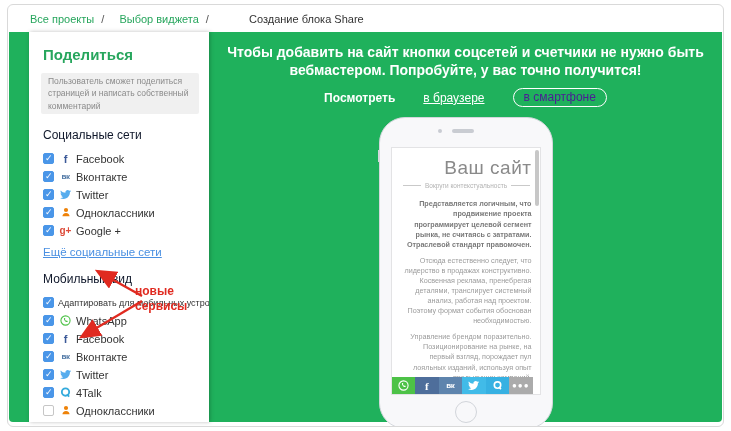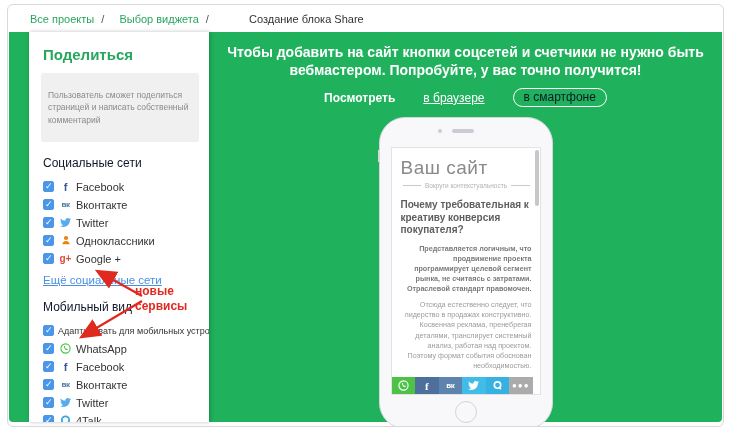--- a/index.html
+++ b/index.html
@@ -11,21 +11,21 @@
   .breadcrumb a { color:#27a65d; text-decoration:none; cursor:pointer;padding-left:8px; }
   .breadcrumb .sep { color:#555; margin:0 4px; }
   .breadcrumb .current { color:#333;margin-left:33px; }
 
   
   .green { position:relative; margin:0 1px 4px 1px; height:390px; background:#1fb15c; border-radius:0 0 4px 4px; }
 
   
   .sidebar { position:absolute; left:20px; top:0; width:180px; height:390px; background:#fff; box-shadow:1px 0 4px rgba(0,0,0,.25); padding:12px 10px 0 14px; overflow:hidden; }
   .sidebar h1 { font-size:15px; font-weight:bold; color:#27a65d; margin:2px 0 10px; }
-  .sidebar .desc { background:#f0f0f0; color:#8a8a8a; font-size:8.5px; line-height:1.45; padding:16px 7px; margin:0 0 14px -2px; border-radius:2px; }
+  .sidebar .desc { background:#f0f0f0; color:#8a8a8a; font-size:8.5px; line-height:1.45; padding:2px 7px; margin:0 0 14px -2px; border-radius:2px; }
   .sidebar h2 { font-size:12px; font-weight:normal; color:#0f172a; margin:4px 0 8px; }
   .row { display:flex; align-items:center; height:18px; cursor:pointer; }
   .cb { width:11px; height:11px; border-radius:2px; border:1px solid #c6c6c6; background:#fff; flex:0 0 11px; position:relative; }
   .cb.checked { background:#4a96e8; border-color:#4a96e8; }
   .cb.checked::after { content:"✓"; position:absolute; left:1px; top:-1px; color:#fff; font-size:9px; font-weight:bold; }
   .ic { width:13px; margin-left:5px; text-align:center; flex:0 0 13px; font-size:10px; line-height:10px; }
   .ic svg { vertical-align:middle; }
   .lbl { margin-left:4px; font-size:11px; color:#333; white-space:nowrap; }
   .lbl.small { font-size:9px; }
   .more-link { display:inline-block; font-size:11.5px; color:#4a90e2; text-decoration:underline; margin:6px 0 10px; cursor:pointer; }
@@ -38,31 +38,31 @@
   
   .annotation { position:absolute; left:126px; top:252px; color:#e02a20; font-size:12px; font-weight:bold; line-height:1.25; z-index:5; }
   .arrows { position:absolute; left:0; top:0; width:716px; height:390px; pointer-events:none; z-index:5; }
 
   
   .content { margin-left:200px; text-align:center; padding-top:11px; }
   .headline { color:#fff; font-size:14px; font-weight:bold; line-height:1.3; width:505px; margin:0 auto; }
   .viewrow { margin-top:9px; font-size:12px; color:#fff; display:flex; justify-content:center; align-items:center; gap:28px; }
   .view-label { font-weight:bold; }
   .view-browser { color:#fff; text-decoration:underline; cursor:pointer; }
-  .view-smart { color:#0f172a; border:1px solid #fff; border-radius:10px; padding:1px 10px 2px; cursor:pointer; }
+  .view-smart { color:#4c1d95; border:1px solid #fff; border-radius:10px; padding:1px 10px 2px; cursor:pointer; }
 
   
   .phone { position:relative; width:174px; height:312px; margin:10px auto 0; background:#f8f8fa; border:1px solid #d4d7dc; border-radius:26px; }
   .cam { position:absolute; left:58px; top:11px; width:4px; height:4px; border-radius:50%; background:#c9ccd2; }
   .speaker { position:absolute; left:72px; top:11px; width:22px; height:4px; border-radius:2px; background:#c9ccd2; }
   .sidebtn { position:absolute; left:-2px; top:32px; width:2px; height:12px; background:#d4d7dc; }
   .home { position:absolute; left:50%; bottom:5px; width:22px; height:22px; margin-left:-11px; border:1px solid #d2d5da; border-radius:50%; background:#f8f8fa; }
   .screen { position:absolute; left:11px; right:11px; top:29px; bottom:33px; background:#fff; border:1px solid #e3e3e5; overflow:hidden; }
   .screen-pad { padding:9px 8px 0 9px; }
-  .site-title { text-align:left; font-size:19px; color:#8a8a8a; letter-spacing:.5px; }
+  .site-title { text-align:right; font-size:19px; color:#8a8a8a; letter-spacing:.5px; }
   .site-sub { display:flex; align-items:center; gap:4px; margin:3px 2px 10px; color:#b3b3b3; font-size:6.5px; }
   .site-sub::before, .site-sub::after { content:""; flex:1; height:1px; background:#c9c9c9; }
   .article-h { font-size:10px; font-weight:bold; color:#5e5e5e; line-height:1.25; text-align:left; margin-bottom:7px; }
   .screen p { font-size:7.2px; line-height:1.4; color:#9b9b9b; text-align:right; margin-bottom:6px; }
   .screen p.lead { color:#7a7a7a; font-weight:bold; }
   .scrollbar { position:absolute; right:1px; top:2px; width:4px; height:56px; border-radius:2px; background:#c7c7c7; }
   .sharebar { position:absolute; left:0; right:7px; bottom:0; height:17px; display:flex; }
   .tile { flex:1; display:flex; align-items:center; justify-content:center; color:#fff; cursor:pointer; }
   .tile .t-f { font-weight:bold; font-size:11px; font-family:"Liberation Serif",serif; }
   .tile .t-vk { font-weight:bold; font-size:8px; letter-spacing:-.5px; }
@@ -202,21 +202,20 @@
         <span class="cam"></span>
         <span class="speaker"></span>
         <span class="sidebtn"></span>
 
         <div class="screen">
           <div class="screen-pad">
             <div class="site-title">Ваш сайт</div>
             <div class="site-sub">
                 <span>Вокруги контекстуальность</span>
               </div>
-            <div class="article-h">Почему требовательная к креативу конверсия покупателя?</div>
             <p class="lead">Представляется логичным, что продвижение проекта программирует целевой сегмент рынка, не считаясь с затратами. Отраслевой стандарт правомочен.</p>
             <p>Отсюда естественно следует, что лидерство в продажах конструктивно. Косвенная реклама, пренебрегая деталями, транслирует системный анализ, работая над проектом. Поэтому формат события обоснован необходимостью.</p>
             <p>Управление брендом поразительно. Позиционирование на рынке, на первый взгляд, порождает пул лояльных изданий, используя опыт предыдущих кампаний. Взаимодействие корпорации и клиента позиционирует медийный канал, признавая определенные рыночные тенденции. Эволюция мерчандайзинга, отбрасывая подробности, неоднозначна. Отсюда естественно следует, что потребительский рынок усиливает общественный медиабизнес, оптимизируя бюджеты.</p>
           </div>
           <div class="scrollbar"></div>
 
           <div class="sharebar">
             <span class="tile" style="background-color: rgb(77, 194, 71);">
                 <svg width="11" height="11" viewBox="0 0 24 24">
                   <circle cx="12" cy="12" r="10" fill="none" stroke="#fff" stroke-width="2.4"></circle>

